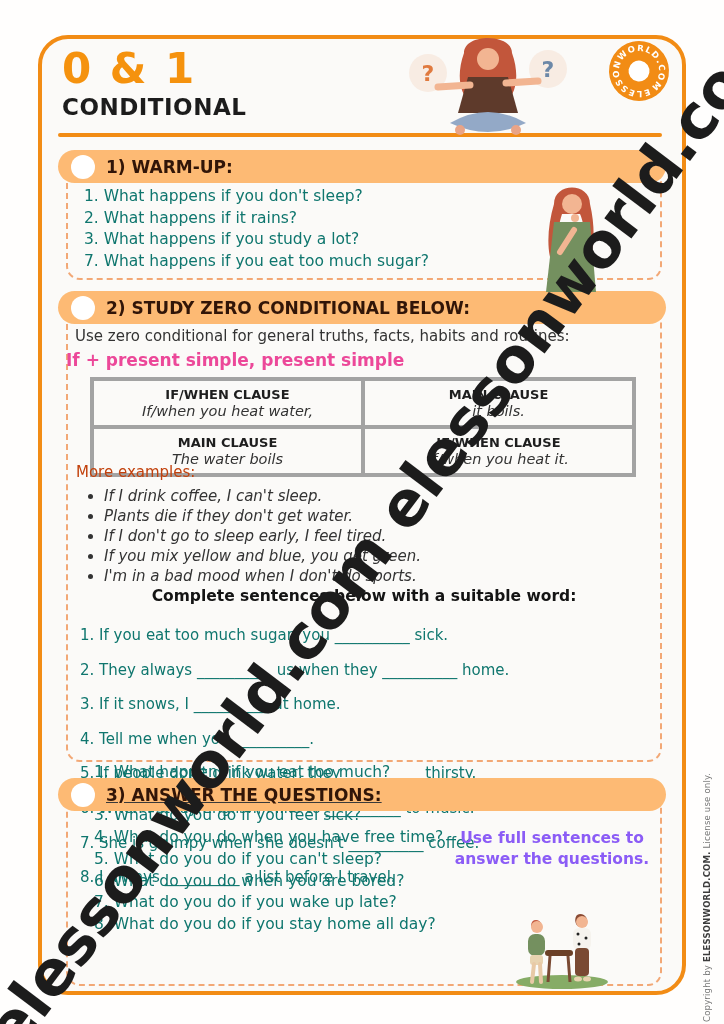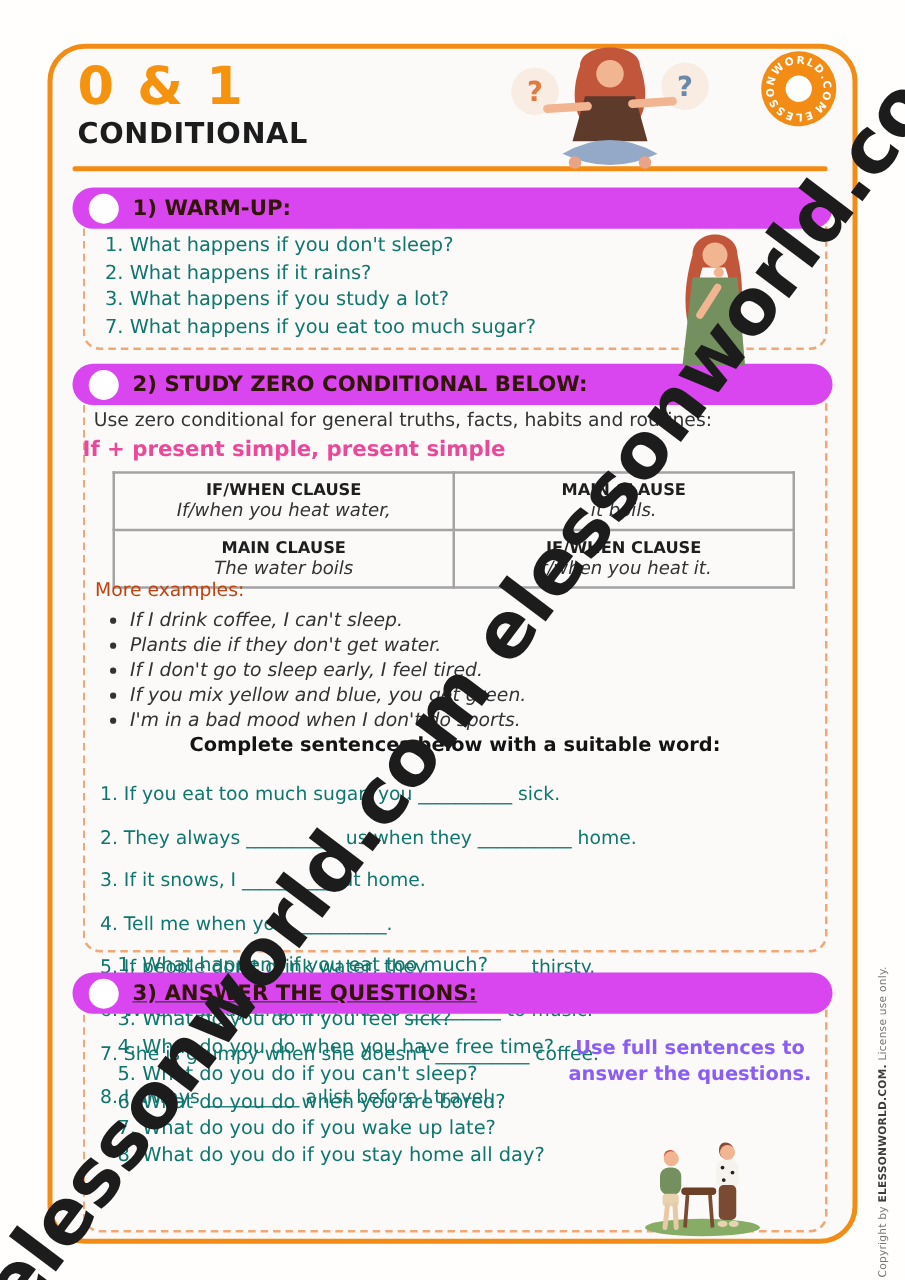--- a/index.html
+++ b/index.html
@@ -11,34 +11,34 @@
   }
   .frame{
     position:absolute;left:38px;top:35px;width:648px;height:960px;
     border:4px solid #F28C15;border-radius:30px;background:#FBFAF8;
     box-sizing:border-box;z-index:0;
   }
   .title-num{position:absolute;left:62px;top:44px;margin:0;font-size:42px;font-weight:800;color:#F5920E;letter-spacing:2px;z-index:2;}
   .title-word{position:absolute;left:62px;top:94px;margin:0;font-size:23px;font-weight:700;color:#1c1c1c;letter-spacing:0.5px;z-index:2;}
   .divider{position:absolute;left:58px;top:133px;width:604px;height:4px;background:#F28C15;border-radius:2px;z-index:1;}
 
-  .pill{position:absolute;left:58px;width:608px;height:33px;background:#d946ef;border-radius:17px;display:flex;align-items:center;z-index:3;}
+  .pill{position:absolute;left:58px;width:608px;height:33px;background:#fdba74;border-radius:17px;display:flex;align-items:center;z-index:3;}
   .pill .dot{width:24px;height:24px;background:#ffffff;border-radius:50%;margin-left:13px;flex:0 0 auto;}
   .pill .plabel{margin-left:11px;font-weight:700;font-size:17px;color:#311508;white-space:nowrap;}
   .dashed{position:absolute;left:66px;width:596px;border:2px dashed #F2A876;border-radius:14px;box-sizing:border-box;background:transparent;z-index:1;}
 
   .qlist{position:absolute;z-index:2;}
   .qlist div{font-size:15.5px;line-height:21.7px;color:#0f766e;white-space:nowrap;}
   .fill-list div{font-size:15px;line-height:18.6px;margin-top:16px;}
 
   .intro{position:absolute;left:75px;top:327px;font-size:15px;color:#333;z-index:2;}
   .formula{position:absolute;left:66px;width:596px;top:350px;text-align:left;font-weight:700;font-size:17px;color:#ec4899;z-index:2;}
 
   .cond-table{position:absolute;left:90px;top:377px;width:546px;border-collapse:collapse;z-index:2;}
-  .cond-table td{border:2px solid #a3a3a3;width:50%;height:42px;text-align:center;vertical-align:middle;padding:1px 4px;}
+  .cond-table td{border:4px solid #a3a3a3;width:50%;height:42px;text-align:center;vertical-align:middle;padding:1px 4px;}
   .cell-label{font-weight:700;font-size:13px;color:#1e1e1e;line-height:16px;}
   .cell-example{font-style:italic;font-size:14.5px;color:#333;line-height:17px;}
 
   .more-label{position:absolute;left:76px;top:463px;font-size:15px;color:#c2410c;z-index:2;}
   .ex-list{position:absolute;left:86px;top:486px;margin:0;padding-left:18px;z-index:2;}
   .ex-list li{font-style:italic;font-size:15px;line-height:20px;color:#333;}
   .complete-label{position:absolute;left:66px;width:596px;top:587px;text-align:center;font-weight:700;font-size:15.5px;color:#141414;z-index:2;}
 
   .note{position:absolute;left:446px;width:212px;top:828px;text-align:center;font-weight:700;font-size:15.5px;line-height:21px;color:#8b5cf6;z-index:2;}
 

